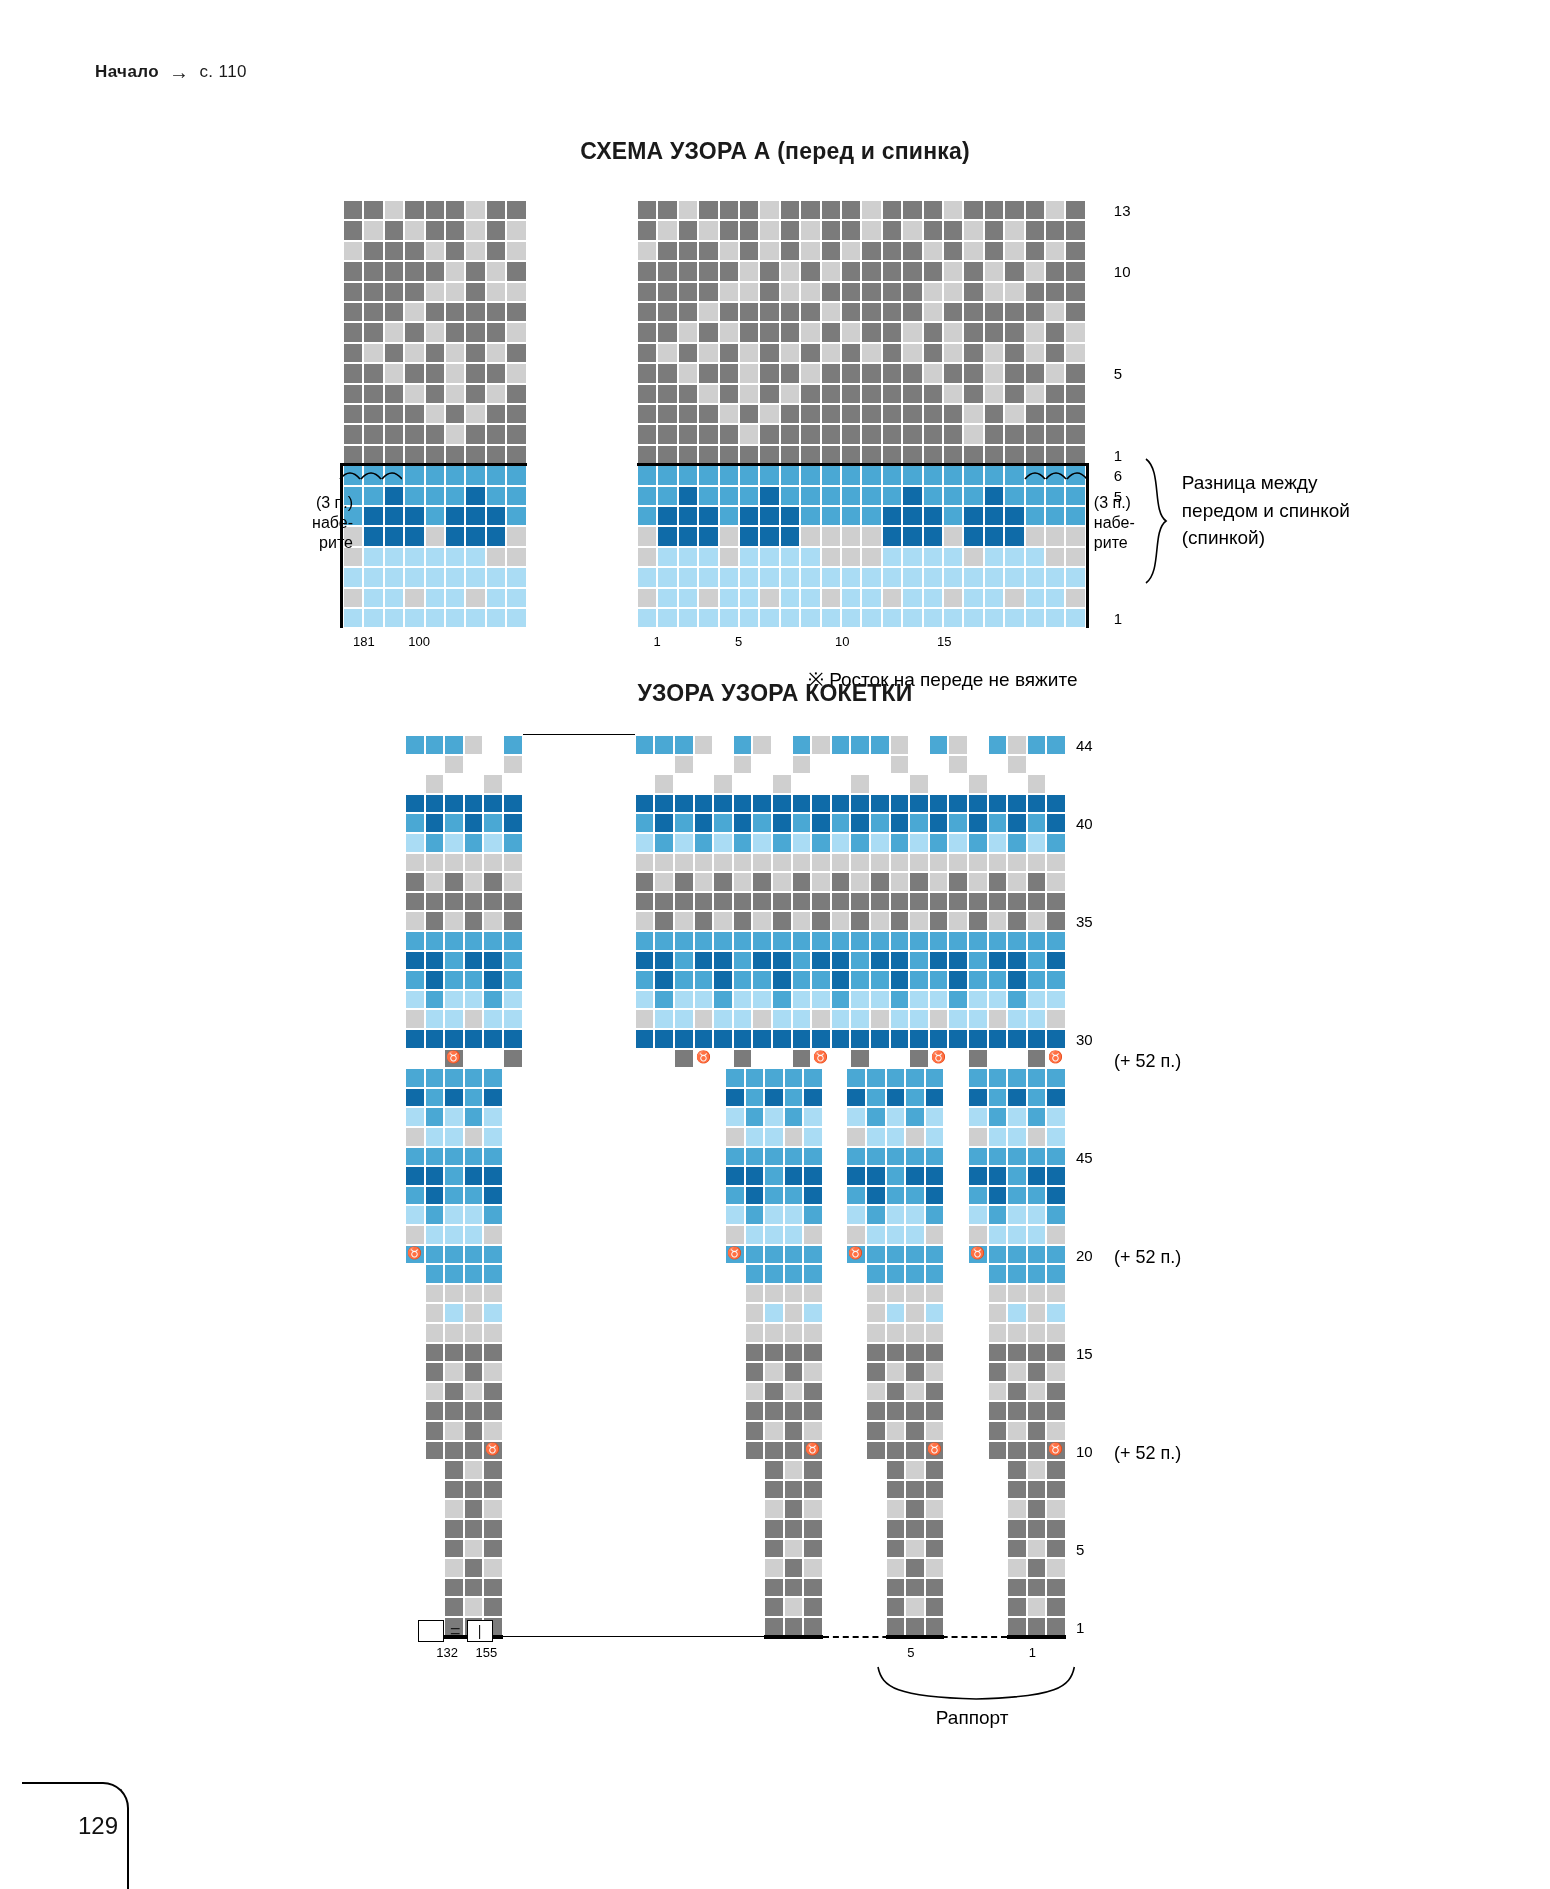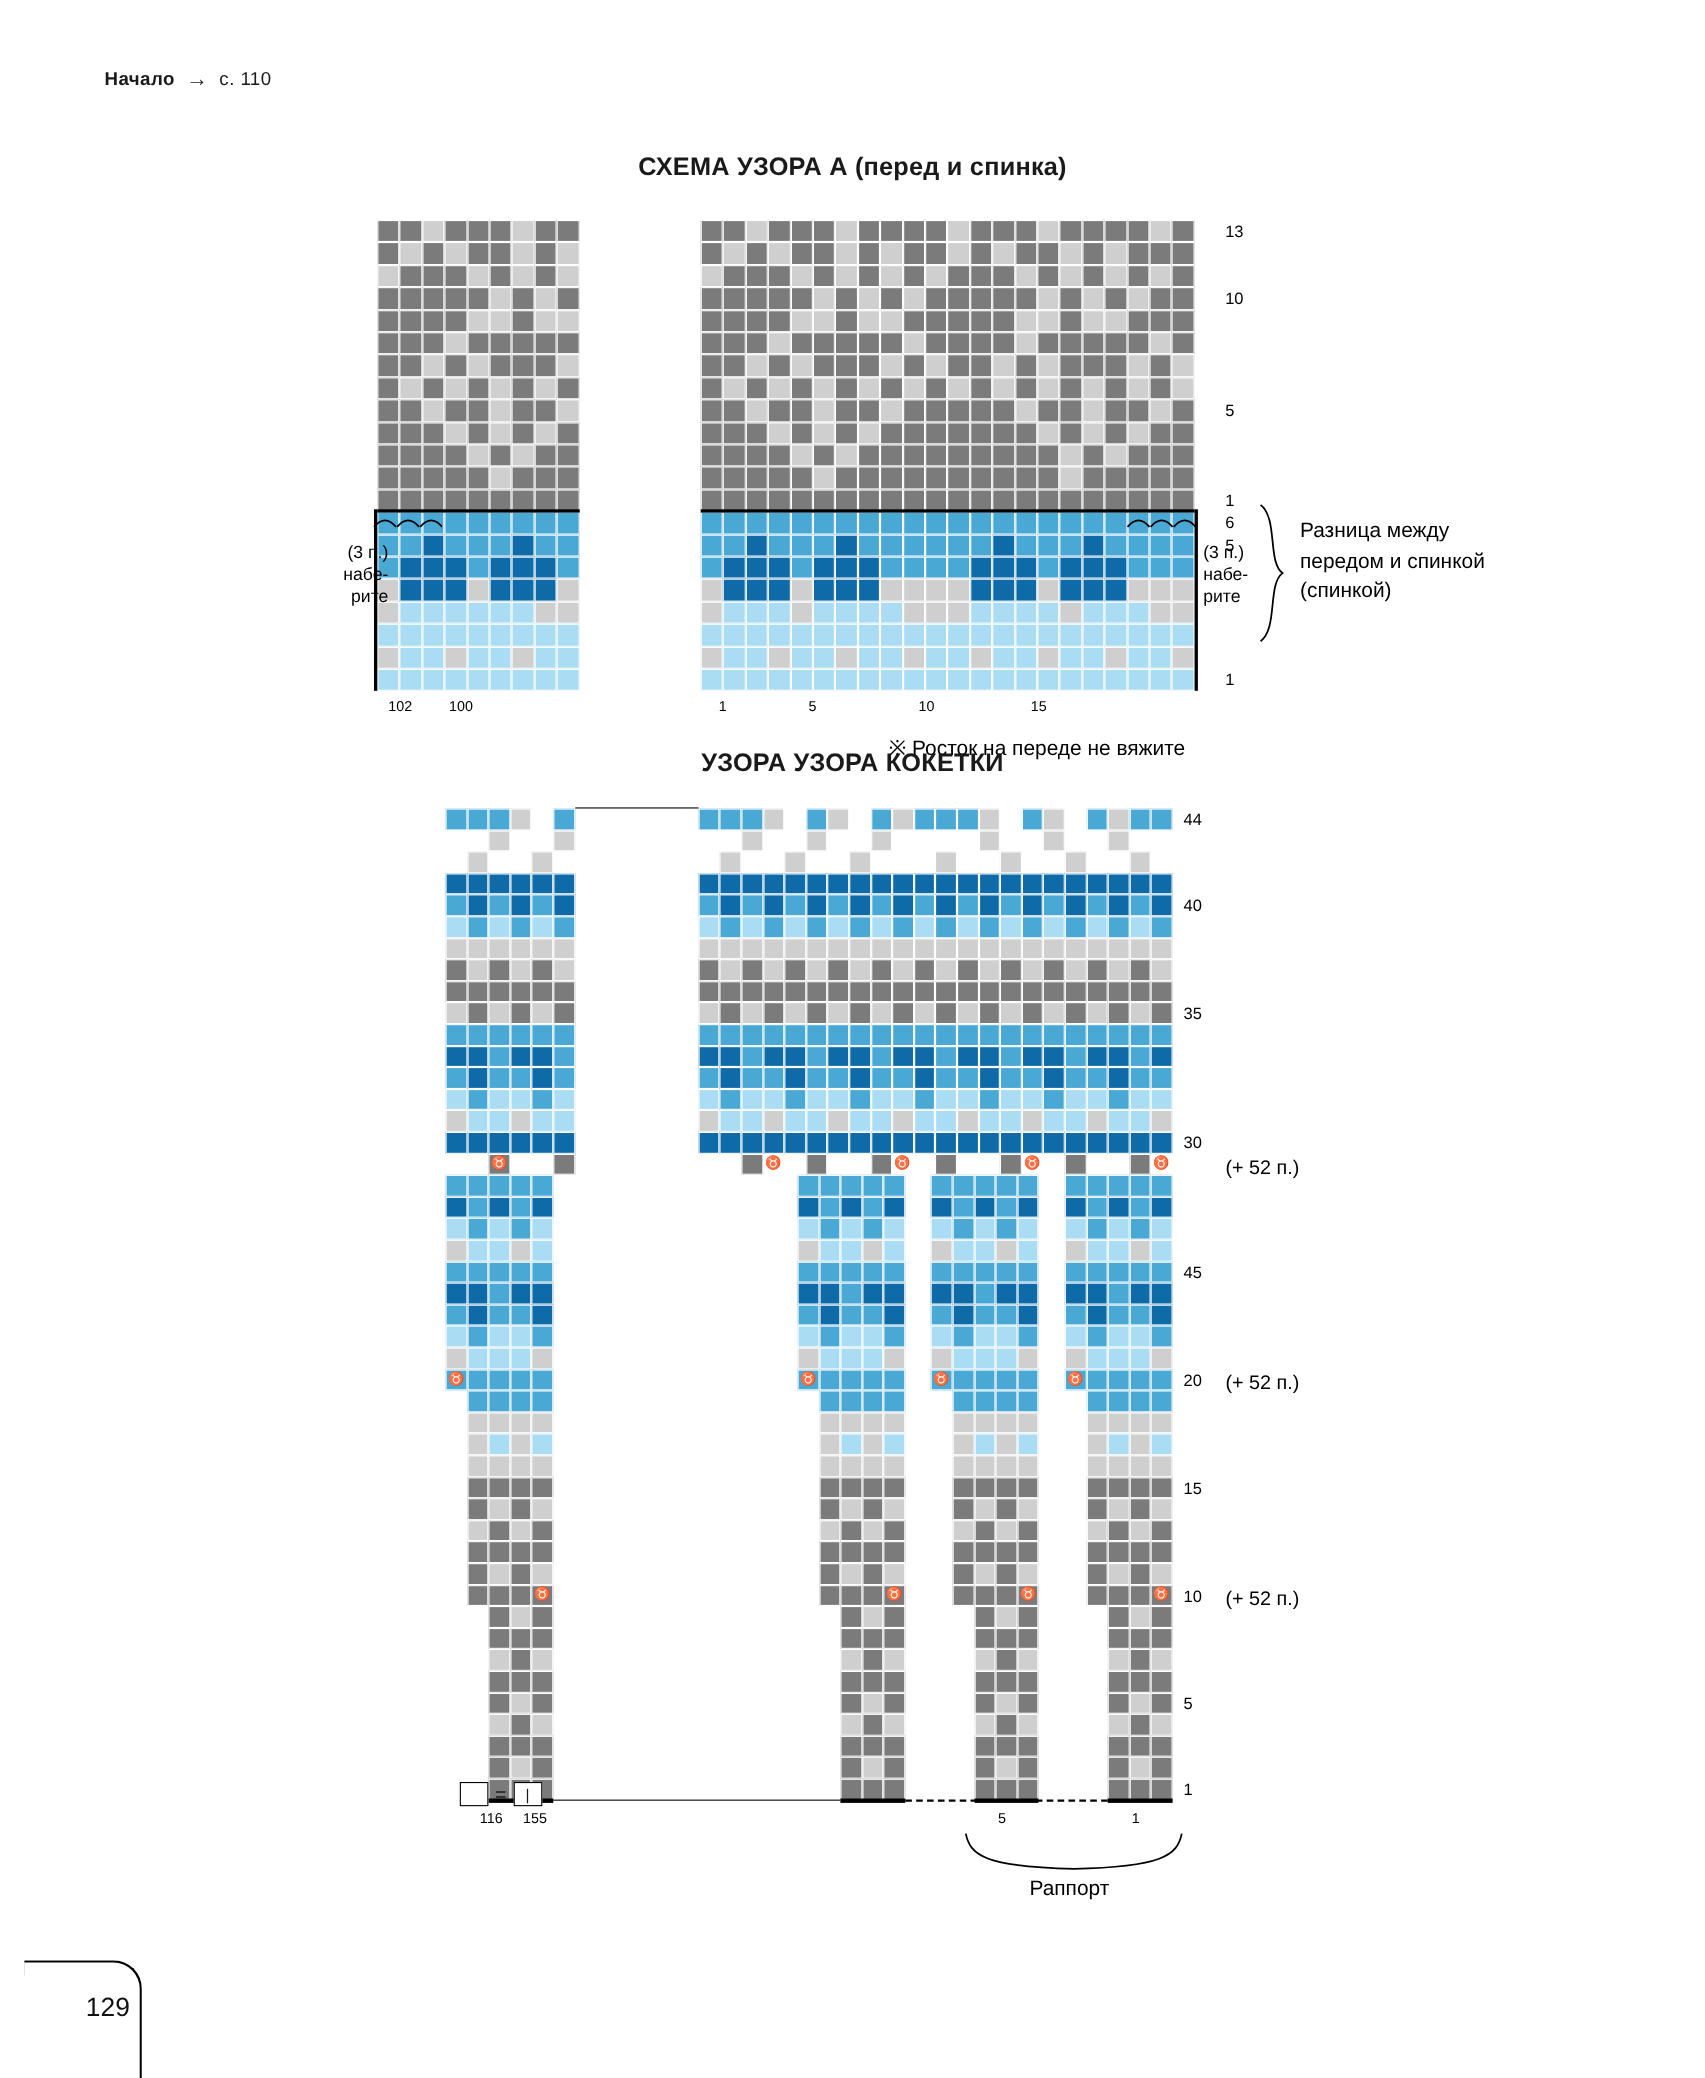--- a/index.html
+++ b/index.html
@@ -840,21 +840,21 @@
     <div class="rownum" style="left: 1113.8px; top: 263.2px;">10</div>
     <div class="rownum" style="left: 1113.8px; top: 365.2px;">5</div>
     <div class="rownum" style="left: 1113.8px; top: 446.8px;">1</div>
     <div class="rownum" style="left: 1113.8px; top: 467.2px;">6</div>
     <div class="rownum" style="left: 1113.8px; top: 487.6px;">5</div>
     <div class="rownum" style="left: 1113.8px; top: 610px;">1</div>
     <div class="colnum" style="left: 937px; top: 634.4px;">15</div>
     <div class="colnum" style="left: 835px; top: 634.4px;">10</div>
     <div class="colnum" style="left: 735px; top: 634.4px;">5</div>
     <div class="colnum" style="left: 653.4px; top: 634.4px;">1</div>
-    <div class="colnum" style="left: 353px; top: 634.4px;">102</div>
+    <div class="colnum" style="left: 353px; top: 634.4px;">181</div>
     <div class="colnum" style="left: 408.2px; top: 634.4px;">100</div>
     <svg width="63" height="16" class="scallop" style="left: 339px; top: 467.2px;">
       <path d="M1,12 q10,-12 20,0 M22,12 q10,-12 20,0 M43,12 q10,-12 20,0 " fill="none" stroke="#000" stroke-width="1.6"></path>
     </svg>
     <svg width="63" height="16" class="scallop" style="left: 1023.8px; top: 467.2px;">
       <path d="M1,12 q10,-12 20,0 M22,12 q10,-12 20,0 M43,12 q10,-12 20,0 " fill="none" stroke="#000" stroke-width="1.6"></path>
     </svg>
     <div class="note-sm" style="left: 273px; top: 493.2px; text-align: right; width: 80px;">
       <div>(3 п.)</div>
       <div>набе-</div>
@@ -1849,21 +1849,21 @@
     <div class="rownum" style="left: 1076px; top: 1031px;">30</div>
     <div class="rownum" style="left: 1076px; top: 1148.6px;">45</div>
     <div class="rownum" style="left: 1076px; top: 1246.6px;">20</div>
     <div class="rownum" style="left: 1076px; top: 1344.6px;">15</div>
     <div class="rownum" style="left: 1076px; top: 1442.6px;">10</div>
     <div class="rownum" style="left: 1076px; top: 1540.6px;">5</div>
     <div class="rownum" style="left: 1076px; top: 1619px;">1</div>
     <div class="note" style="left: 1114px; top: 1050.6px; font-size: 18px;">(+ 52 п.)</div>
     <div class="note" style="left: 1114px; top: 1246.6px; font-size: 18px;">(+ 52 п.)</div>
     <div class="note" style="left: 1114px; top: 1442.6px; font-size: 18px;">(+ 52 п.)</div>
-    <div class="colnum" style="left: 436.2px; top: 1644.6px;">116</div>
+    <div class="colnum" style="left: 436.2px; top: 1644.6px;">132</div>
     <div class="colnum" style="left: 475.56px; top: 1644.6px;">155</div>
     <div class="colnum" style="left: 907.24px; top: 1644.6px;">5</div>
     <div class="colnum" style="left: 1028.76px; top: 1644.6px;">1</div>
     <svg width="200.31999999999994" height="40" style="position: absolute; left: 875.68px; top: 1664.6px;">
       <path d="M2,2 C6,22 20,32 100.15999999999997,34 C180.31999999999994,32 194.31999999999994,22 198.31999999999994,2" fill="none" stroke="#000" stroke-width="1.6"></path>
     </svg>
     <div class="note" style="left: 935.84px; top: 1706.6px; font-size: 19px;">Раппорт</div>
   </div>
 
 <div class="legend" style="left:418px; top:1620px;">

